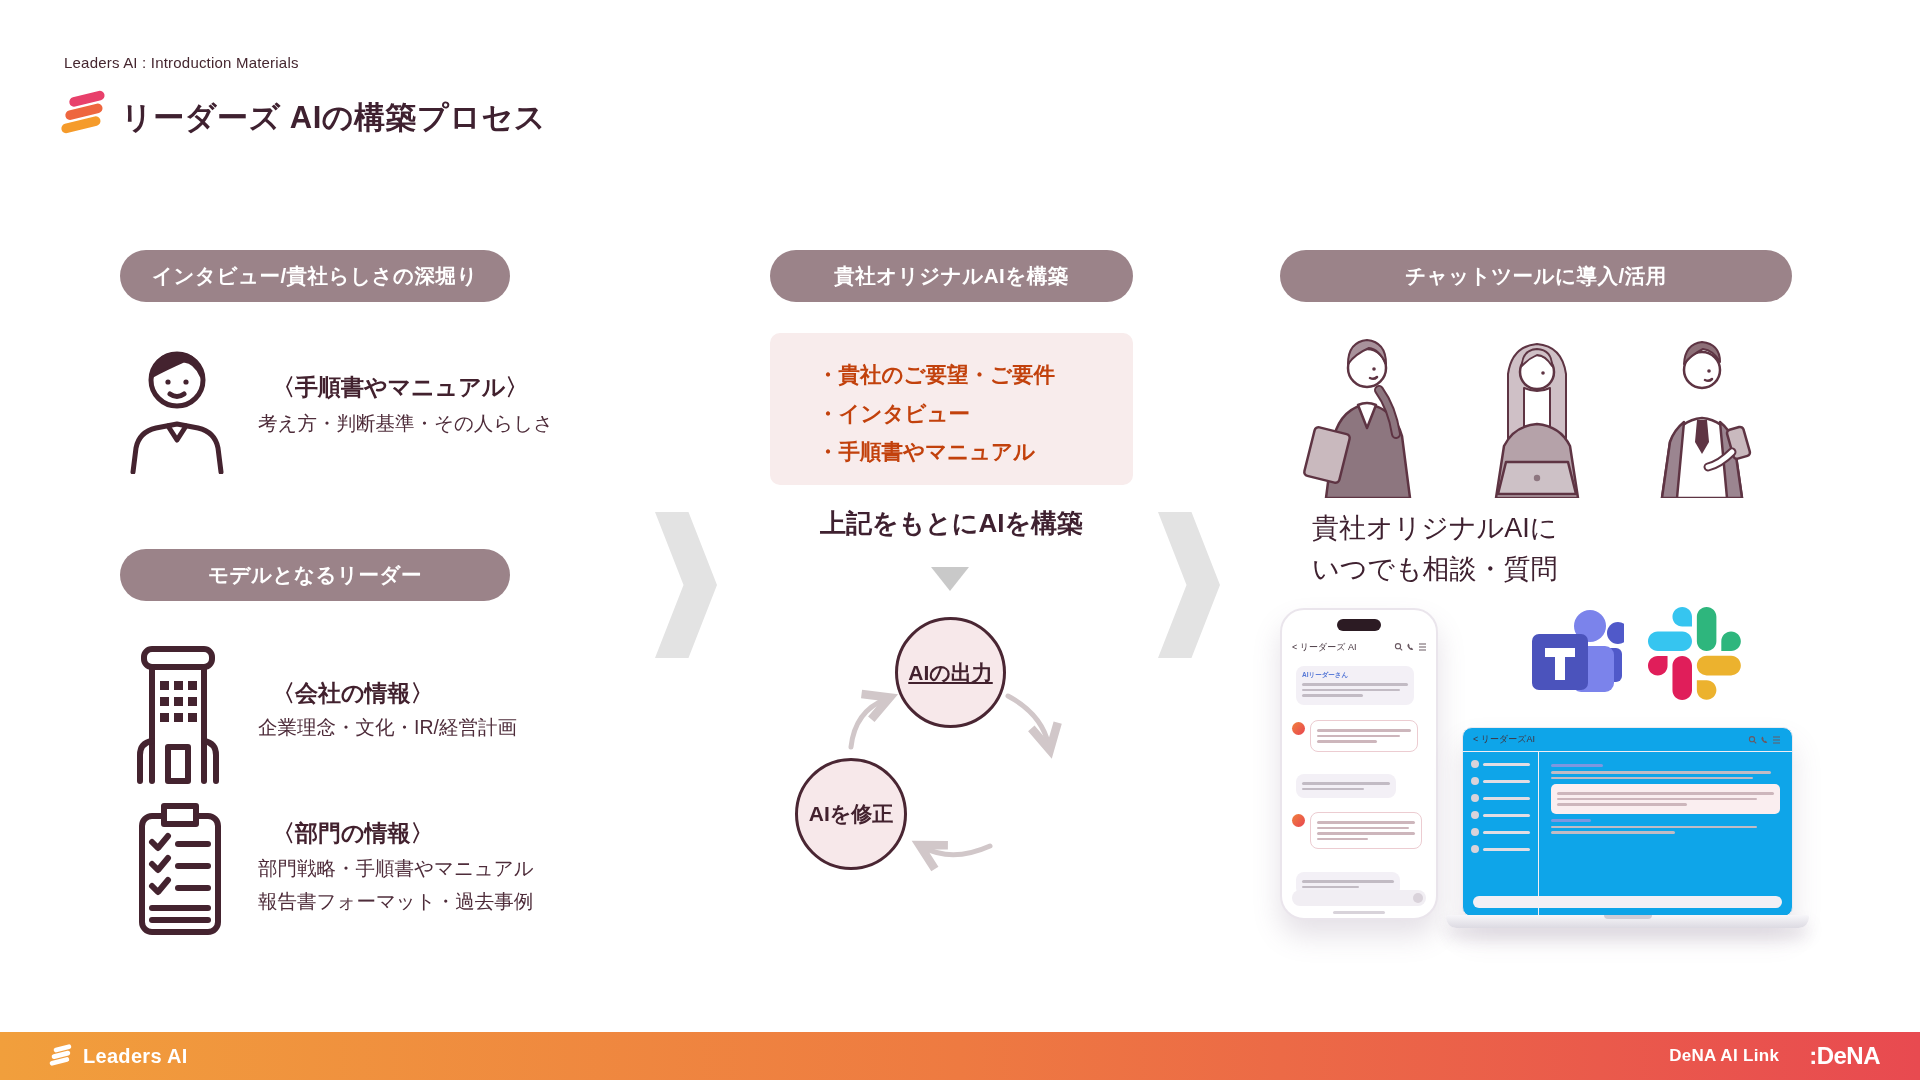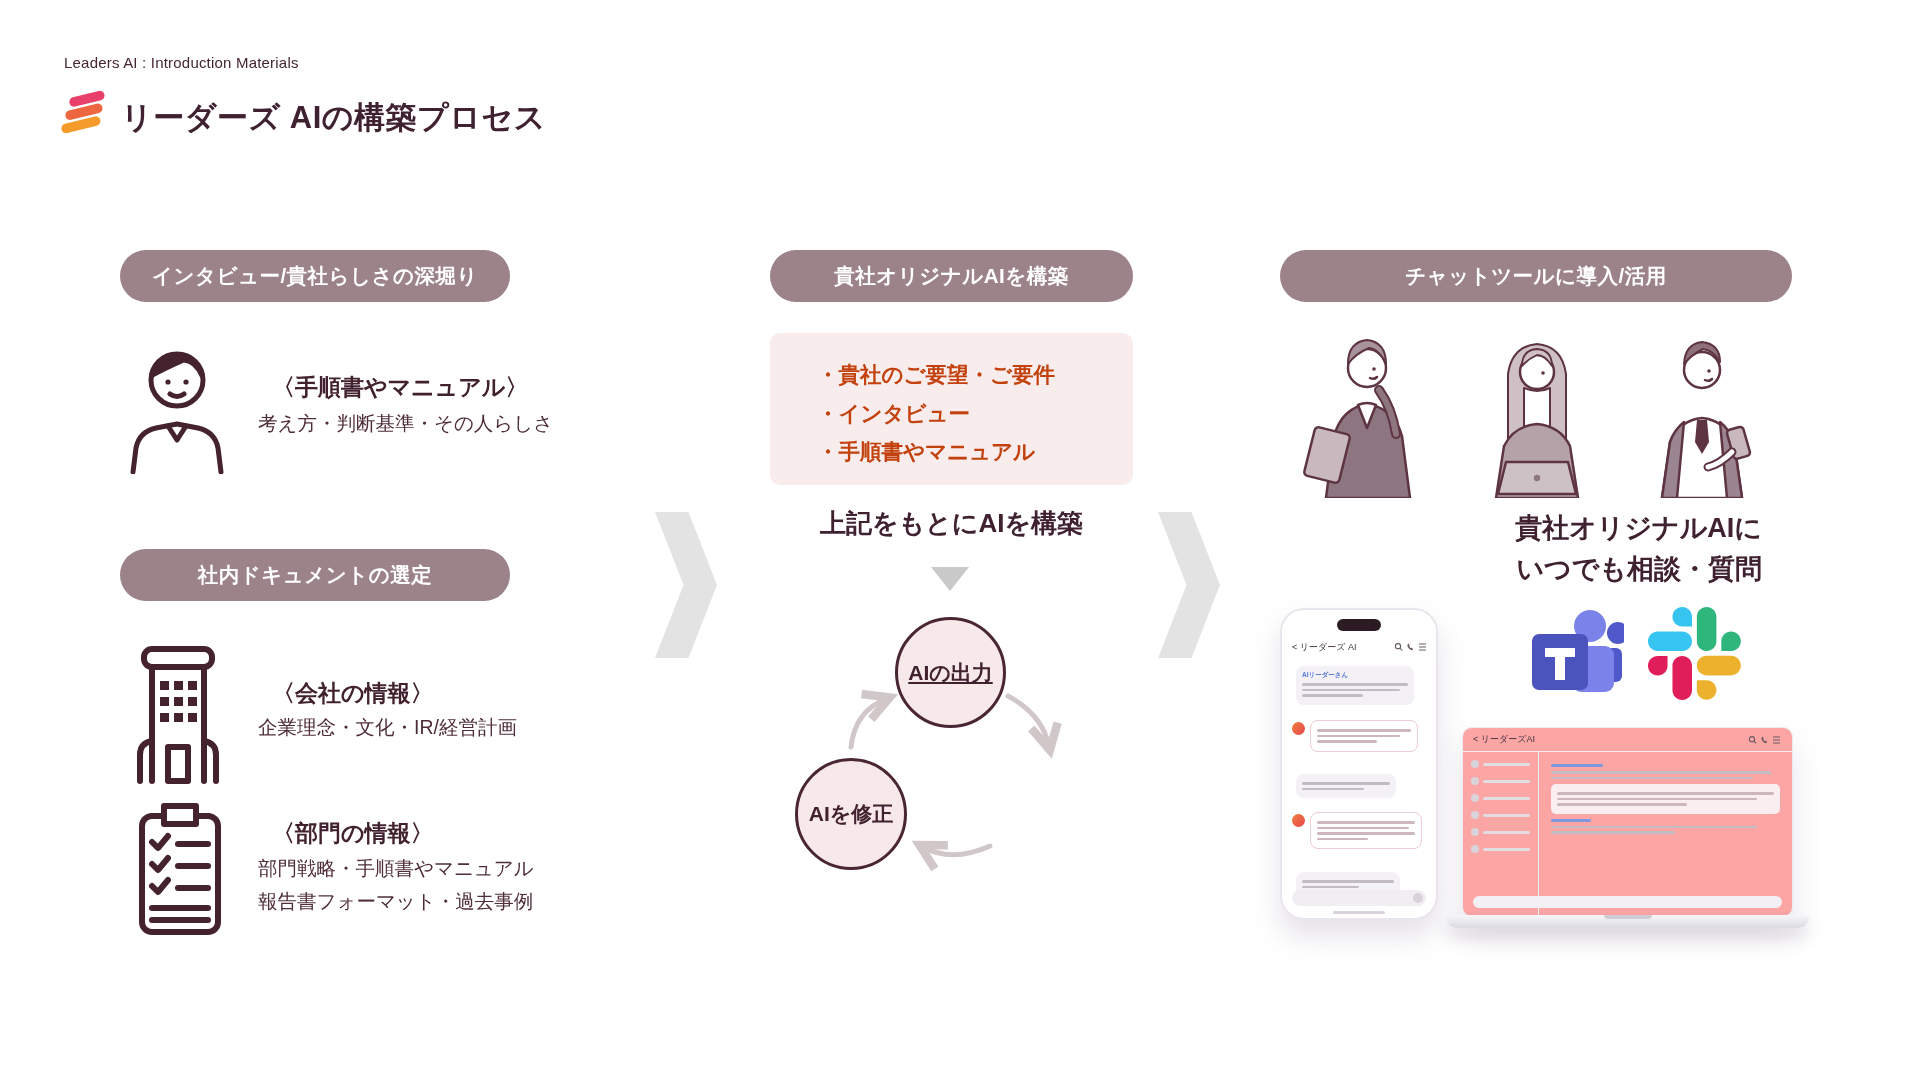--- a/index.html
+++ b/index.html
@@ -26,41 +26,41 @@
   .tri-down { left:931px; top:567px; width:0; height:0; border-left:19px solid transparent; border-right:19px solid transparent; border-top:24px solid #c9c9c9; }
   .cycle-circle { background:#f7e8ea; border:3px solid #4a2633; border-radius:50%; display:flex; flex-direction:column;
                   align-items:center; justify-content:center; font-size:21px; font-weight:700; color:#42212e; line-height:26px; text-align:center; }
   .cycle-caption { left:752px; top:892px; width:399px; text-align:center; font-size:26px; font-weight:700; color:#3f2130; }
 
   
   .chev { width:62px; height:146px; background:#e3e3e3;
           clip-path:polygon(0% 0%, 54% 0%, 100% 50%, 54% 100%, 0% 100%, 46% 50%); }
 
   
-  .right-heading { left:1312px; top:508px; width:450px; text-align:right; font-size:27px; font-weight:700; color:#3f2130; line-height:41px; }
+  .right-heading { left:1312px; top:508px; width:450px; text-align:left; font-size:27px; font-weight:400; color:#3f2130; line-height:41px; }
 
   
   .phone { left:1280px; top:608px; width:158px; height:312px; background:#ffffff; border:2px solid #eae5ec; border-radius:24px;
            box-shadow:0 16px 28px rgba(110,90,120,.18); overflow:hidden; }
   .notch { position:absolute; left:50%; transform:translateX(-50%); top:9px; width:44px; height:12px; background:#2c1b23; border-radius:6px; }
   .phone-head { position:absolute; left:10px; right:8px; top:30px; height:14px; display:flex; align-items:center; justify-content:space-between; }
   .phone-title { font-size:9px; color:#43323c; font-weight:500; white-space:nowrap; }
   .msg { position:absolute; border-radius:8px; padding:5px 6px; }
   .msg.lav { background:#f3f0f6; }
   .msg.pink { background:#ffffff; border:1px solid #ecccd1; }
   .sender { font-size:6.5px; font-weight:700; color:#5577d6; margin-bottom:2px; }
   .bar { height:2.5px; background:#c2bbc4; border-radius:2px; margin:3px 0; }
   .bar.p { background:#cdb6bc; }
   .avatar { position:absolute; width:13px; height:13px; border-radius:50%; background:linear-gradient(135deg,#f0813d,#e84450); }
   .input-pill { position:absolute; left:10px; right:10px; bottom:12px; height:16px; background:#f1eef3; border-radius:9px; }
   .input-pill:after { content:""; position:absolute; right:3px; top:3px; width:10px; height:10px; border-radius:50%; background:#d9d2da; }
   .home-bar { position:absolute; left:50%; transform:translateX(-50%); bottom:4px; width:52px; height:3px; border-radius:2px; background:#d8d3da; }
 
   
-  .laptop-win { left:1462px; top:727px; width:331px; height:190px; background:#fca5a5; border:1.5px solid #eceaf0; border-radius:10px;
+  .laptop-win { left:1462px; top:727px; width:331px; height:190px; background:#0ea5e9; border:1.5px solid #eceaf0; border-radius:10px;
                 box-shadow:0 18px 30px rgba(110,90,120,.16); overflow:hidden; }
   .lap-head { position:absolute; left:0; right:0; top:0; height:24px; border-bottom:1px solid #f1eef3; display:flex; align-items:center; justify-content:space-between; padding:0 10px; }
   .lap-title { font-size:9px; color:#43323c; font-weight:500; }
   .lap-side { position:absolute; left:0; top:24px; bottom:0; width:76px; border-right:1px solid #f2eff4; padding:8px 8px; }
   .side-row { display:flex; align-items:center; gap:4px; margin-bottom:9px; }
   .side-dot { width:8px; height:8px; border-radius:50%; background:#d9d3da; flex:0 0 auto; }
   .side-bar { height:3px; background:#e2dde3; border-radius:2px; flex:1; }
   .lap-main { position:absolute; left:76px; right:0; top:24px; bottom:0; padding:8px 12px; }
   .blue-bar { height:3px; width:52px; background:#7d97e0; border-radius:2px; margin:4px 0; }
   .pinkblock { background:#faeef0; border-radius:5px; padding:5px 6px; margin:5px 0; }
@@ -102,21 +102,21 @@
       <path d="M40,84 L49,98 L58,84"></path>
       <circle cx="40" cy="40" r="2.6" fill="#44232f" stroke="none"></circle>
       <circle cx="58" cy="40" r="2.6" fill="#44232f" stroke="none"></circle>
       <path d="M42,52 Q49,57 56,52"></path>
     </g>
   </svg>
   <div class="abs h23" style="left:272px; top:372px;">〈手順書やマニュアル〉</div>
   <div class="abs d19" style="left:258px; top:410px;">考え方・判断基準・その人らしさ</div>
 
   <div class="abs pill" style="left:120px; top:549px; width:390px;">
-    <span>社内ドキュメントの選定</span>
+    <span>モデルとなるリーダー</span>
   </div>
 
   <svg class="abs" style="left:130px; top:643px;" width="96" height="142" viewBox="0 0 96 142">
     <g fill="none" stroke="#44232f" stroke-width="6" stroke-linejoin="round" stroke-linecap="round">
       <rect x="14" y="6" width="68" height="18" rx="8"></rect>
       <path d="M22,26 L22,138"></path>
         <path d="M74,26 L74,138"></path>
       <path d="M10,138 L10,112 Q10,100 22,98"></path>
       <path d="M86,138 L86,112 Q86,100 74,98"></path>
       <rect x="38" y="104" width="20" height="34"></rect>
@@ -351,14 +351,28 @@
         <div class="bar p" style="width:60%;"></div>
       </div>
       <div class="blue-bar" style="width:40px;"></div>
       <div class="bar" style="width:90%;"></div>
       <div class="bar" style="width:54%;"></div>
     </div>
     <div class="lap-input"></div>
   </div>
   <div class="abs laptop-base"></div>
 
+  <div class="abs footer">
+    <div class="footer-brand">
+      <svg width="26" height="28" viewBox="0 0 52 52">
+        <rect x="11" y="6" width="36" height="9.5" rx="4.7" fill="#ffffff" transform="rotate(-14 29 11)"></rect>
+        <rect x="7" y="19" width="38" height="9.5" rx="4.7" fill="#ffffff" transform="rotate(-14 26 24)"></rect>
+        <rect x="3" y="32" width="40" height="9.5" rx="4.7" fill="#ffffff" transform="rotate(-14 23 37)"></rect>
+      </svg>
+      <span class="footer-brand-text">Leaders AI</span>
+    </div>
+    <div class="footer-right">
+      <span class="footer-product">DeNA AI Link</span>
+      <span class="footer-dena">:<span>DeNA</span></span>
+    </div>
+  </div>
 
 </div>
 
 </body></html>

